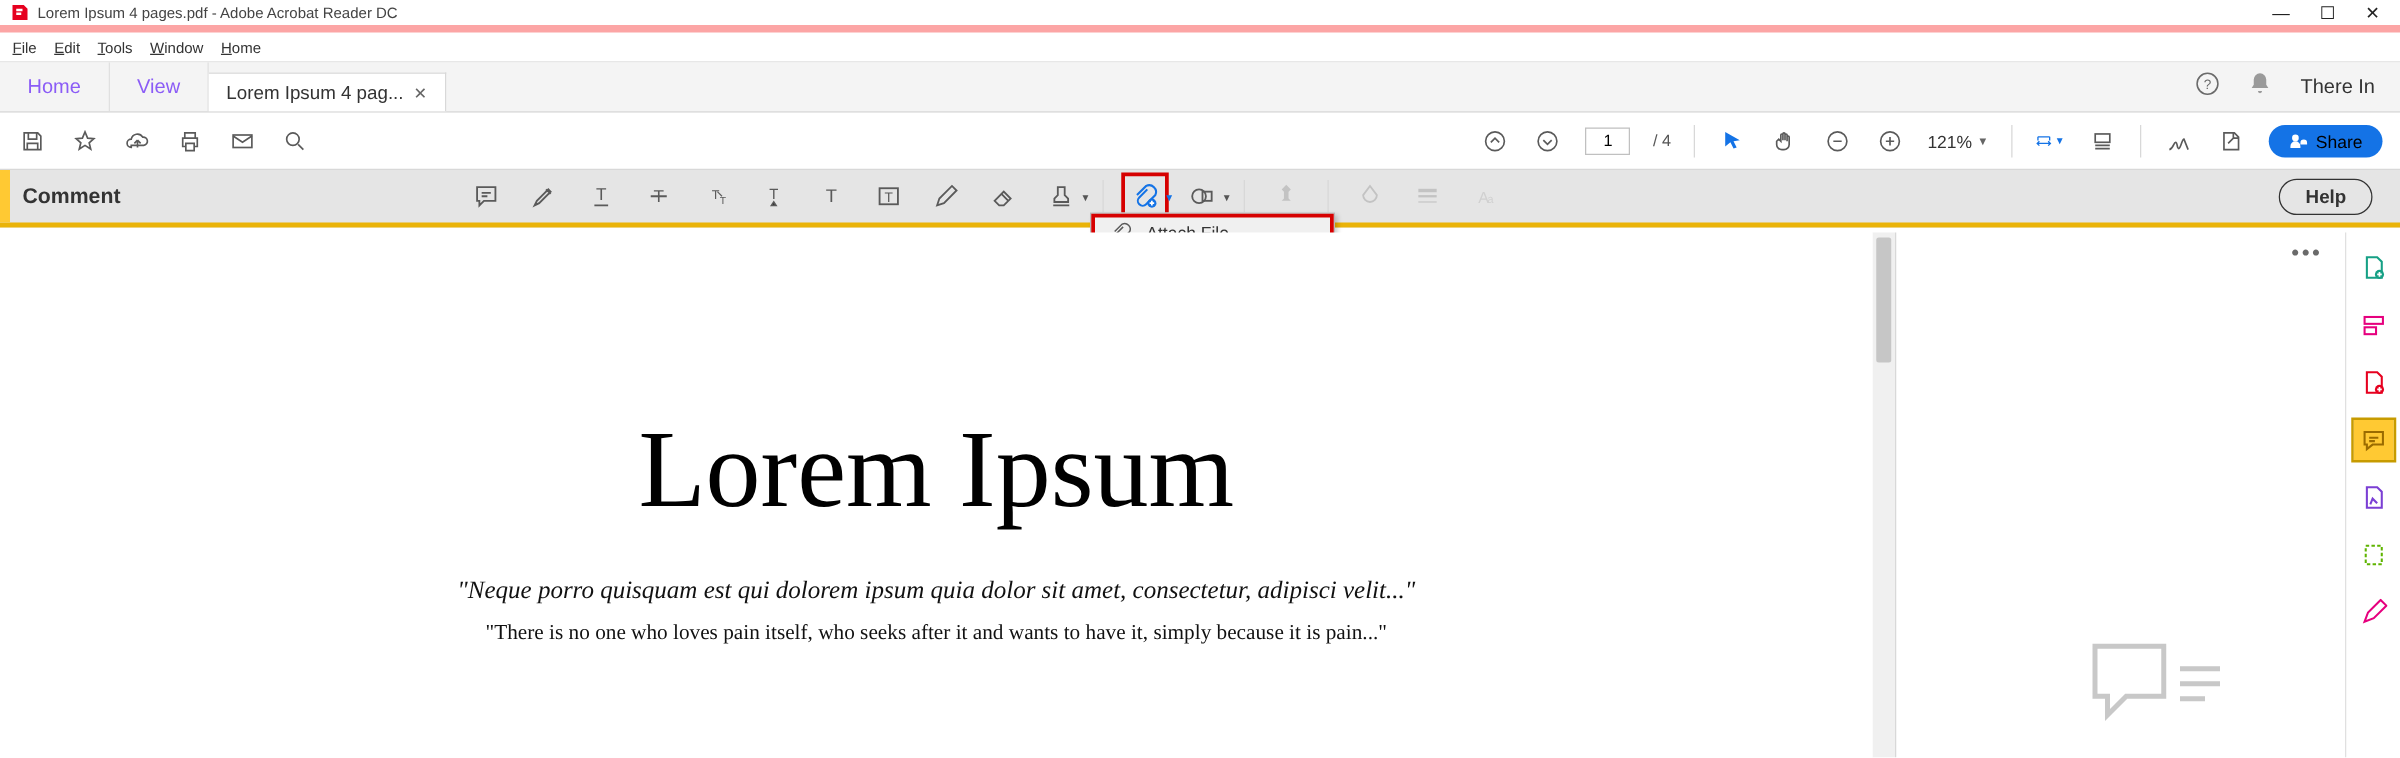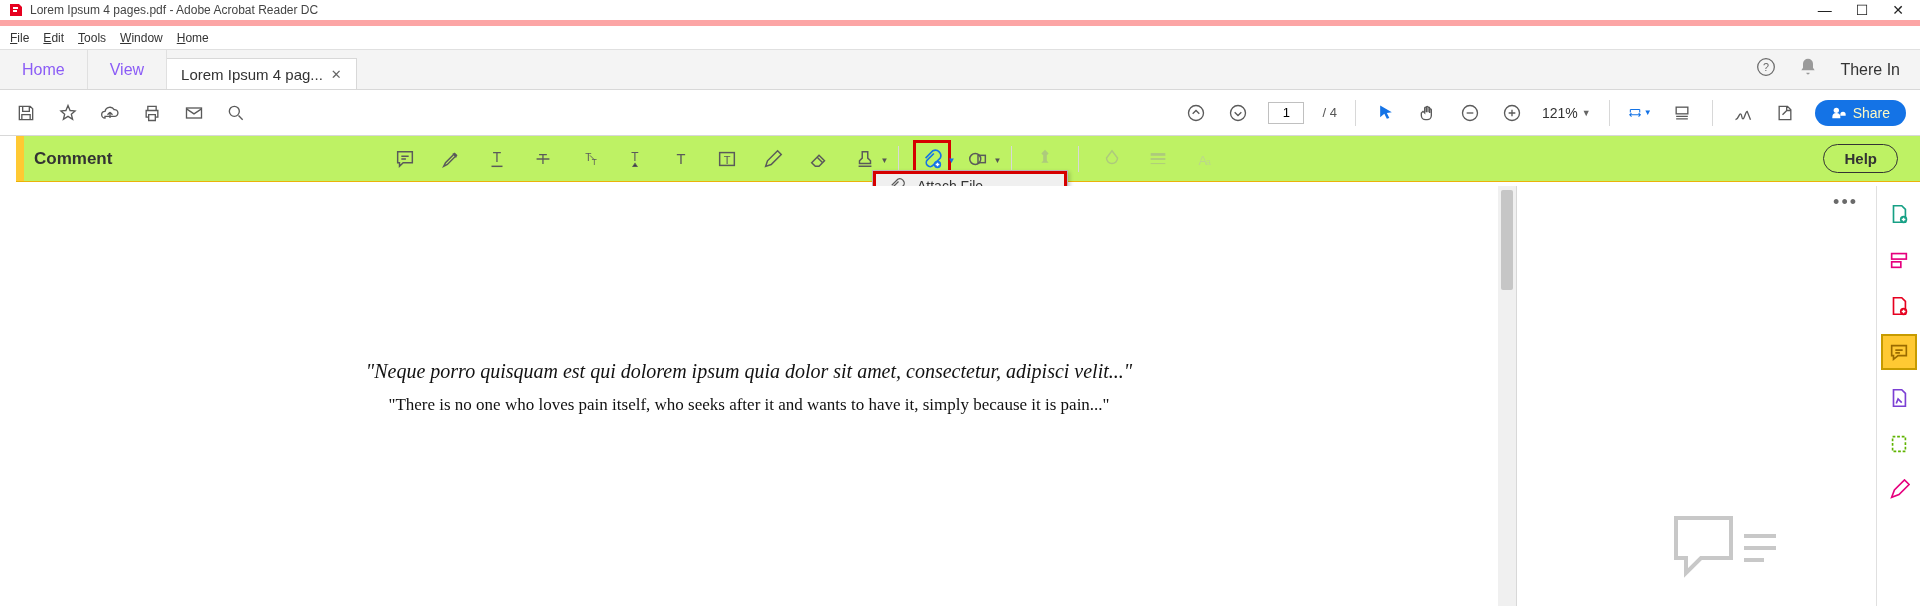--- a/index.html
+++ b/index.html
@@ -29,24 +29,24 @@
 
 .maintoolbar { height: 46px; border-bottom: 1px solid #d8d8d8; display: flex; align-items: center; padding: 0 14px; gap: 18px; }
 .maintoolbar .grp { display: flex; align-items: center; gap: 18px; }
 .maintoolbar .sep { width: 1px; height: 26px; background: #d8d8d8; }
 .maintoolbar .icon { color: #5a5a5a; width: 24px; height: 24px; display:inline-flex; align-items:center; justify-content:center; }
 .maintoolbar .icon svg { width: 20px; height: 20px; }
 .page-input { width: 36px; height: 22px; border: 1px solid #c0c0c0; text-align: center; font-size: 13px; }
 .page-total { font-size: 13px; color: #555; }
 .zoom { font-size: 14px; color: #333; display: flex; align-items: center; gap: 4px; text-align: center; }
 .zoom .arr { font-size: 9px; color: #666; }
-.share-btn { margin-left: auto; background: #1473e6; color: #fef9c3; border-radius: 16px; padding: 5px 16px; display: flex; align-items: center; gap: 6px; font-size: 14px; }
-
-
-.comment-bar { height: 46px; border-bottom: 1px solid #eab308; display: flex; align-items: center; background: #bef264; position: relative; margin-left: 16px;}
+.share-btn { margin-left: auto; background: #1473e6; color: #000000; border-radius: 16px; padding: 5px 16px; display: flex; align-items: center; gap: 6px; font-size: 14px; }
+
+
+.comment-bar { height: 46px; border-bottom: 4px solid #eab308; display: flex; align-items: center; background: #e5e5e5; position: relative;}
 .comment-bar .yellow-strip { position: absolute; left: 0; top: 0; bottom: 0; width: 8px; background: #ffc933; }
 .comment-label { font-size: 17px; font-weight: 600; color: #333; margin-left: 18px; }
 .comment-tools { display: flex; align-items: center; gap: 20px; margin-left: 280px; }
 .comment-tools .tool { color: #5a5a5a; width: 26px; height: 26px; display:inline-flex; align-items:center; justify-content:center; position: relative; }
 .comment-tools .tool svg { width: 22px; height: 22px; }
 .comment-tools .sep { width: 1px; height: 26px; background: #d8d8d8; }
 .tool.highlighted { outline: 3px solid #d60000; outline-offset: 3px; }
 .tool .dd-arrow { font-size: 8px; color: #555; position: absolute; right: -10px; top: 10px; }
 .close-btn { margin-left: auto; margin-right: 22px; border: 1.5px solid #333; border-radius: 16px; padding: 5px 20px; font-size: 15px; font-weight: 600; }
 
@@ -369,20 +369,21 @@
   <div class="item">
     <svg viewBox="0 0 24 24">
         <path fill="none" stroke="#5a5a5a" stroke-width="1.6" d="M4 9h4l5-5v16l-5-5H4z M16 8a5 5 0 010 8 M18 5a9 9 0 010 14"></path>
       </svg>
     <span>Record Audio</span>
   </div>
 </div>
 
 <div class="doc-wrap">
   <div class="doc-page">
+    <div class="doc-title">Lorem Ipsum</div>
     <div class="doc-quote">"Neque porro quisquam est qui dolorem ipsum quia dolor sit amet, consectetur, adipisci velit..."</div>
     <div class="doc-sub">"There is no one who loves pain itself, who seeks after it and wants to have it, simply because it is pain..."</div>
   </div>
   <div class="vscroll">
     <div class="thumb"></div>
   </div>
   <div class="right-panel">
     <span class="dots">•••</span>
     <span class="empty-icon">
       <svg width="120" height="90" viewBox="0 0 120 90">

